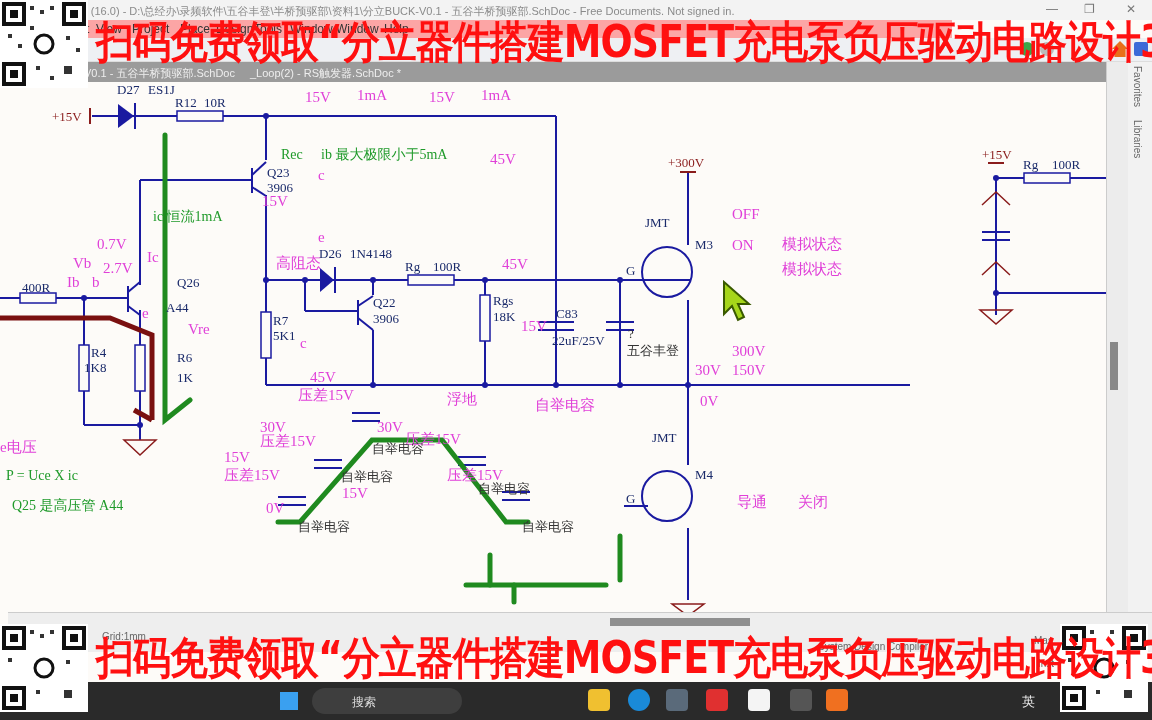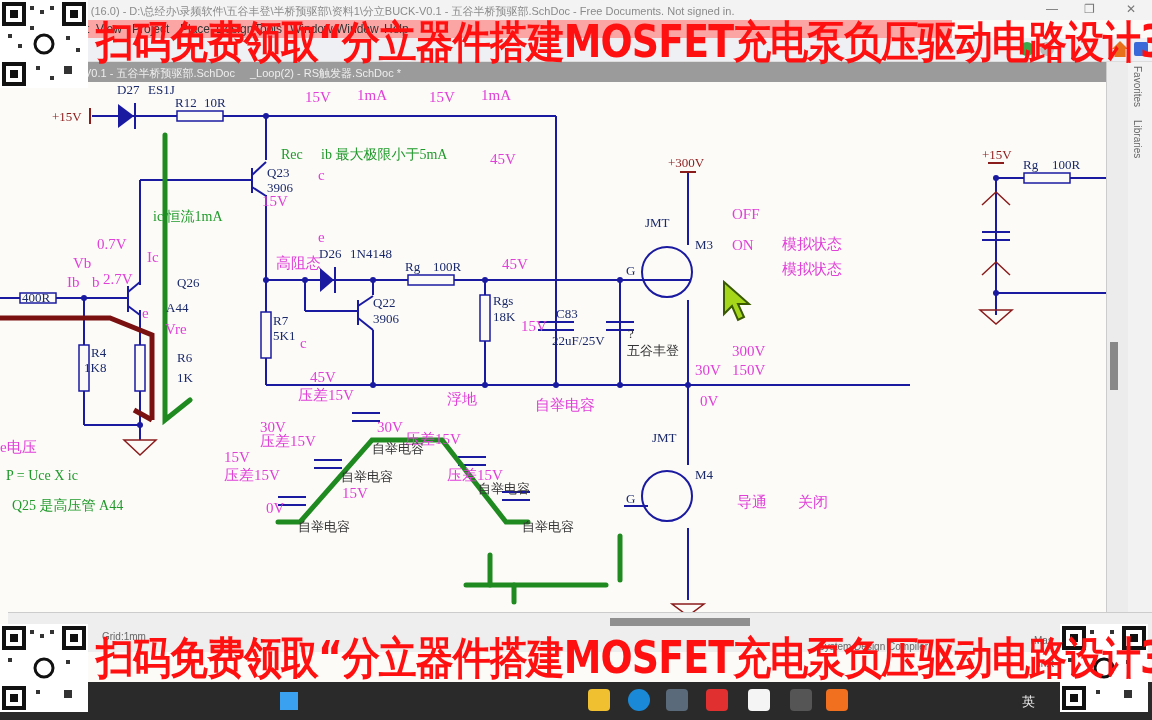--- a/index.html
+++ b/index.html
@@ -220,29 +220,29 @@
     <span class="lbl grn" style="left:321px;top:66px">ib 最大极限小于5mA</span>
     <span class="lbl mag" style="left:490px;top:70px">45V</span>
     <span class="lbl mag" style="left:318px;top:86px">c</span>
     <span class="lbl navy" style="left:267px;top:84px">Q23</span>
     <span class="lbl navy" style="left:267px;top:99px">3906</span>
     <span class="lbl mag" style="left:262px;top:112px">15V</span>
     <span class="lbl grn" style="left:153px;top:128px">ic 恒流1mA</span>
 
     <span class="lbl mag" style="left:97px;top:155px">0.7V</span>
     <span class="lbl mag" style="left:73px;top:174px">Vb</span>
-    <span class="lbl mag" style="left:103px;top:190px">2.7V</span>
+    <span class="lbl mag" style="left:103px;top:179px">2.7V</span>
     <span class="lbl mag" style="left:147px;top:168px">Ic</span>
-    <span class="lbl navy" style="left:22px;top:209px">400R</span>
+    <span class="lbl navy" style="left:22px;top:199px">400R</span>
     <span class="lbl mag" style="left:67px;top:193px">Ib</span>
     <span class="lbl mag" style="left:92px;top:193px">b</span>
     <span class="lbl mag" style="left:142px;top:224px">e</span>
     <span class="lbl navy" style="left:177px;top:194px">Q26</span>
     <span class="lbl navy" style="left:166px;top:219px">A44</span>
-    <span class="lbl mag" style="left:165px;top:240px">Vre</span>
+    <span class="lbl mag" style="left:188px;top:240px">Vre</span>
     <span class="lbl navy" style="left:91px;top:264px">R4</span>
     <span class="lbl navy" style="left:84px;top:279px">1K8</span>
     <span class="lbl navy" style="left:177px;top:269px">R6</span>
     <span class="lbl navy" style="left:177px;top:289px">1K</span>
 
     <span class="lbl mag" style="left:318px;top:148px">e</span>
     <span class="lbl mag" style="left:276px;top:174px">高阻态</span>
     <span class="lbl navy" style="left:319px;top:165px">D26</span>
     <span class="lbl navy" style="left:350px;top:165px">1N4148</span>
     <span class="lbl navy" style="left:405px;top:178px">Rg</span>
@@ -323,20 +323,23 @@
   <div class="statusbar">
     <span style="position:absolute;left:94px;top:18px">Grid:1mm</span>
     <span style="position:absolute;left:810px;top:28px">System  Design Compiler</span>
     <span style="position:absolute;left:1026px;top:22px">Mas</span>
     <span style="position:absolute;left:1030px;top:45px">Inst</span>
   </div>
   <div class="hscroll"></div>
 
   <div class="taskbar">
     <span style="position:absolute;left:280px;top:10px;width:18px;height:18px;background:#3aa0f0"></span>
+    <div class="search">
+      <span>搜索</span>
+    </div>
     <span class="appicon" style="left:588px;background:#f0c030"></span>
     <span class="appicon" style="left:628px;background:#1a8ad8;border-radius:50%"></span>
     <span class="appicon" style="left:666px;background:#5a6a7a"></span>
     <span class="appicon" style="left:706px;background:#e03030"></span>
     <span class="appicon" style="left:748px;background:#f4f4f4"></span>
     <span class="appicon" style="left:790px;background:#555"></span>
     <span class="appicon" style="left:826px;background:#f07020"></span>
     <span class="tray" style="left:1022px">英</span>
   </div>
 

